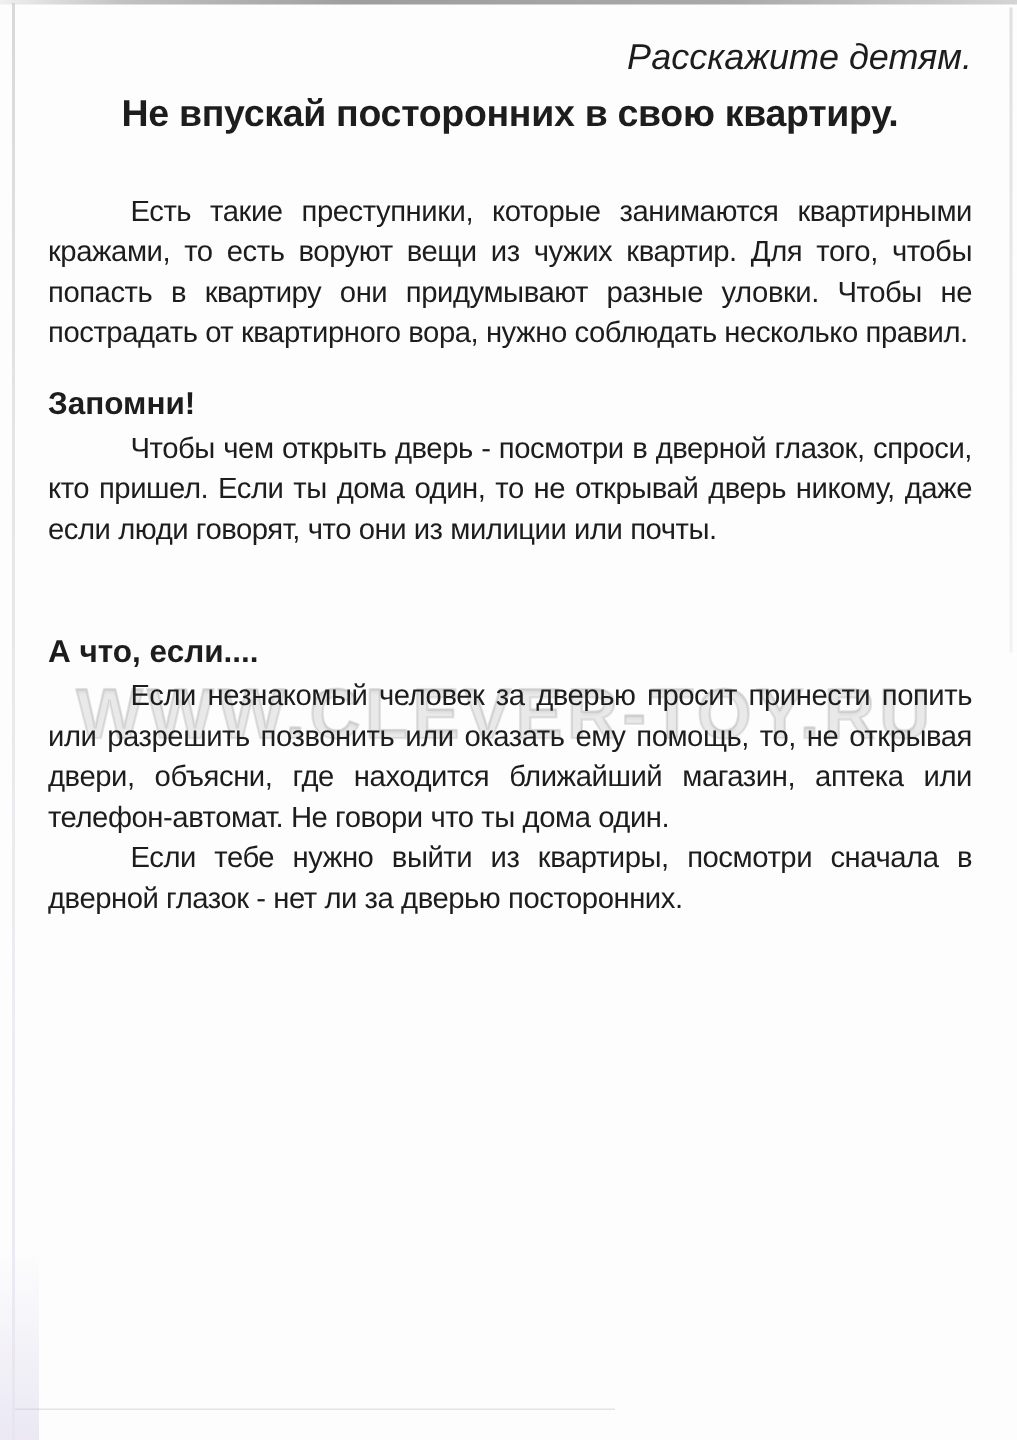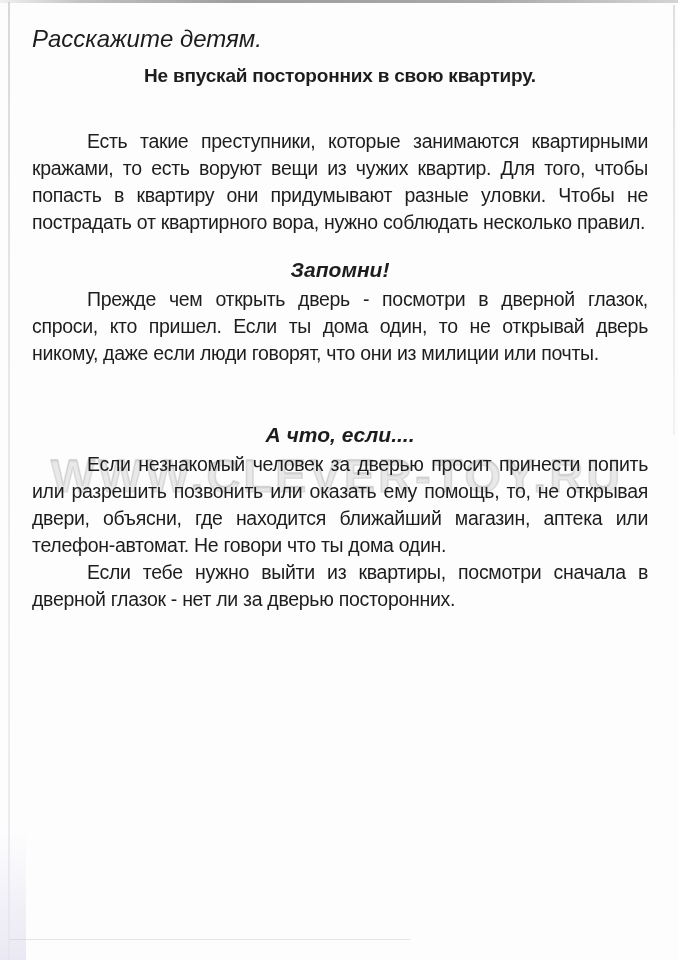--- a/index.html
+++ b/index.html
@@ -53,49 +53,48 @@
     -webkit-text-stroke: 1.5px rgba(150,150,150,0.25);
     text-shadow: 0 2px 2px rgba(255,255,255,0.9), 0 -1px 1px rgba(120,120,120,0.16);
     white-space: nowrap;
   }
   .content {
     position: absolute;
     z-index: 2;
     left: 32px; right: 30px; top: 24px;
   }
   .kicker {
-    text-align: left;
+    text-align: right;
     font-style: italic;
     font-size: 24px;
     line-height: 30px;
   }
   .title {
     text-align: center;
     font-weight: bold;
-    font-size: 19px;
+    font-size: 25px;
     line-height: 32px;
     letter-spacing: -0.2px;
     margin: 6px 0 0 0;
   }
   .content p {
     margin: 0;
     text-indent: 55px;
     text-align: justify;
     font-size: 19.5px;
     line-height: 27px;
     letter-spacing: -0.3px;
   }
   p.intro { margin-top: 36px; }
   h2.sec {
-    text-align: center;
+    text-align: left;
     font-size: 21px;
     line-height: 27px;
     font-weight: bold;
     margin: 20px 0 3px 0;
-    font-style: italic;
   }
   h2.sec-what-if { margin-top: 54px; }
 </style>
 </head>
 <body>
 
 <div class="page">
   <div class="edge-top"></div>
   <div class="edge-left-line"></div>
   <div class="edge-right-line"></div>
@@ -104,19 +103,19 @@
 
   <div class="watermark">www.clever-toy.ru</div>
 
   <div class="content">
     <div class="kicker">Расскажите детям.</div>
     <h1 class="title">Не впускай посторонних в свою квартиру.</h1>
 
     <p class="intro">Есть такие преступники, которые занимаются квартирными кражами, то есть воруют вещи из чужих квартир. Для того, чтобы попасть в квартиру они придумывают разные уловки. Чтобы не пострадать от квартирного вора, нужно соблюдать несколько правил.</p>
 
     <h2 class="sec">Запомни!</h2>
-    <p>Прежде чем открыть дверь - посмотри в дверной глазок, спроси, кто пришел. Если ты дома один, то не открывай дверь никому, даже если люди говорят, что они из милиции или почты.</p>
+    <p>Чтобы чем открыть дверь - посмотри в дверной глазок, спроси, кто пришел. Если ты дома один, то не открывай дверь никому, даже если люди говорят, что они из милиции или почты.</p>
 
     <h2 class="sec sec-what-if">А что, если....</h2>
     <p>Если незнакомый человек за дверью просит принести попить или разрешить позвонить или оказать ему помощь, то, не открывая двери, объясни, где находится ближайший магазин, аптека или телефон-автомат. Не говори что ты дома один.</p>
     <p>Если тебе нужно выйти из квартиры, посмотри сначала в дверной глазок - нет ли за дверью посторонних.</p>
   </div>
 </div>
 
 </body></html>

